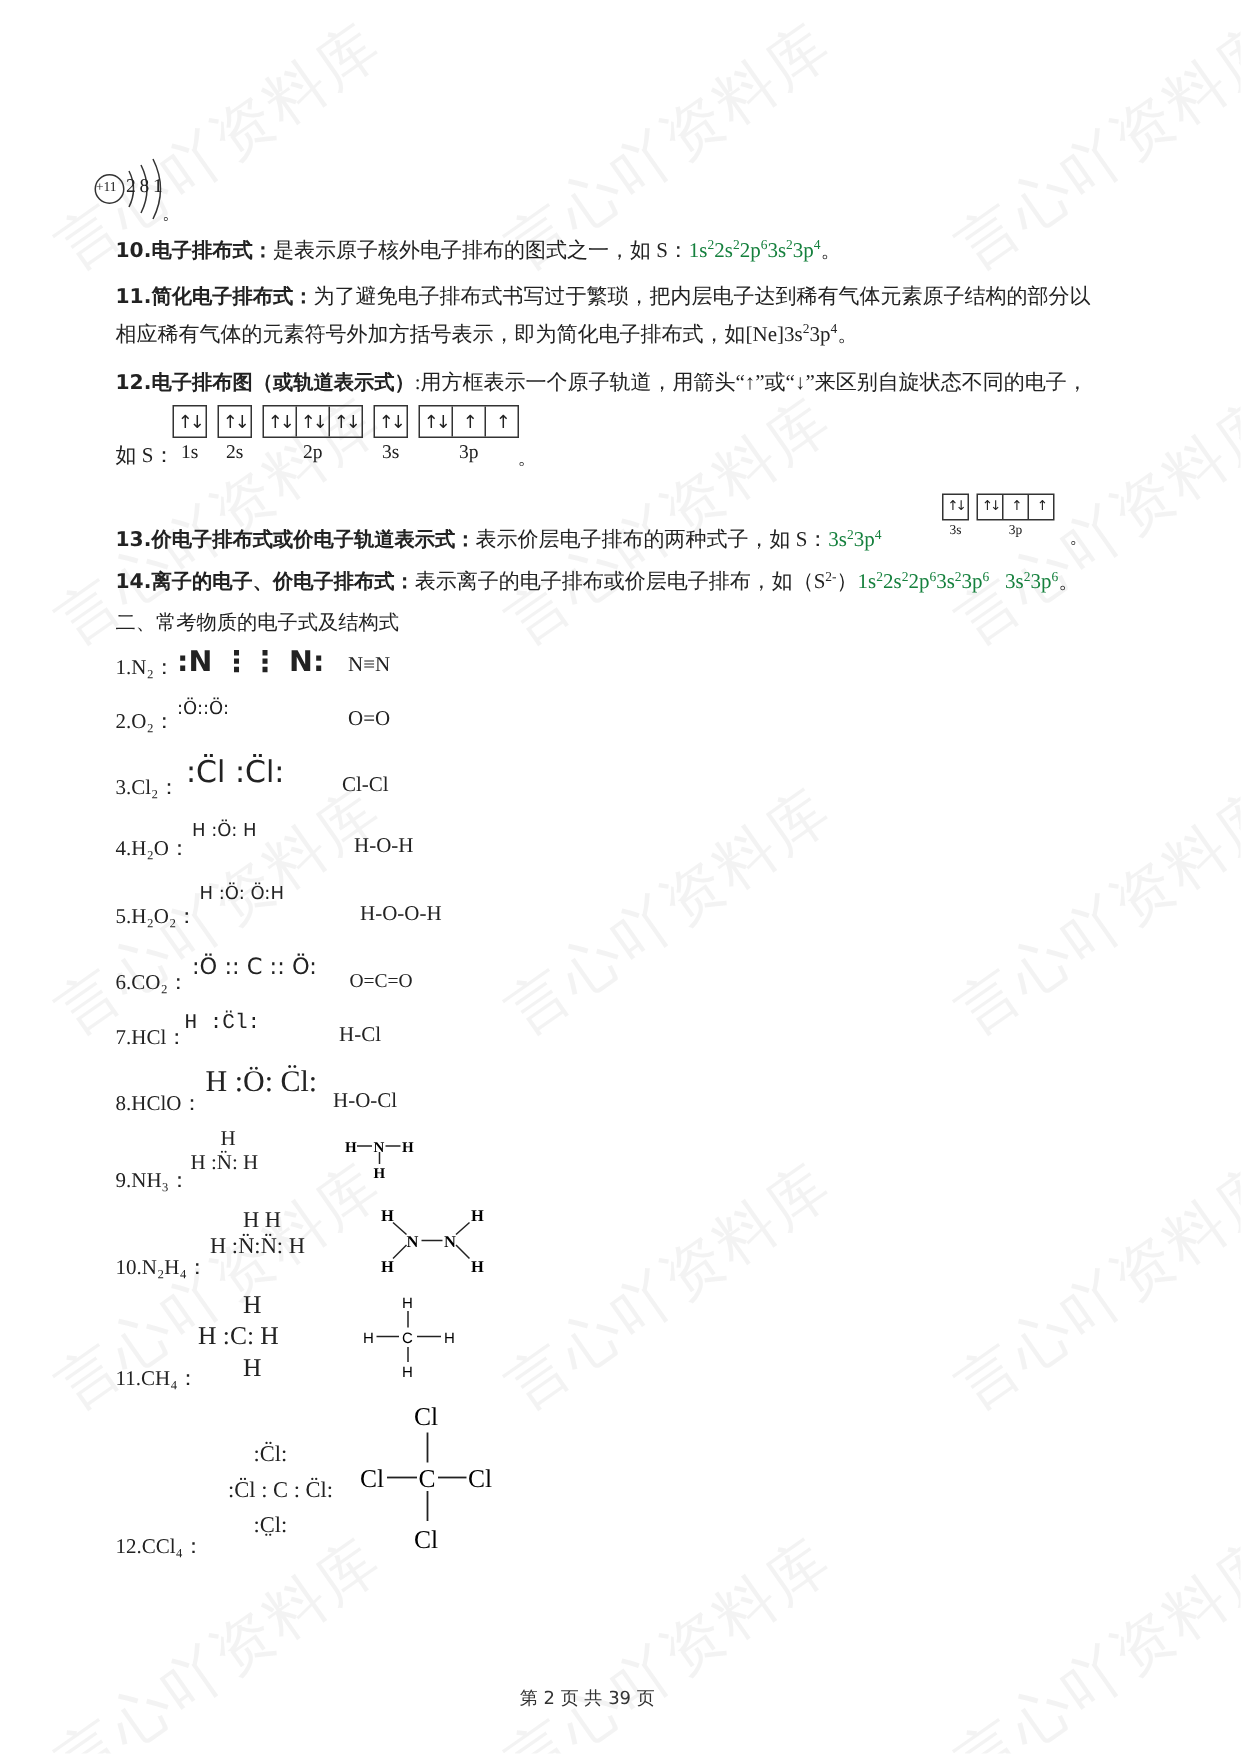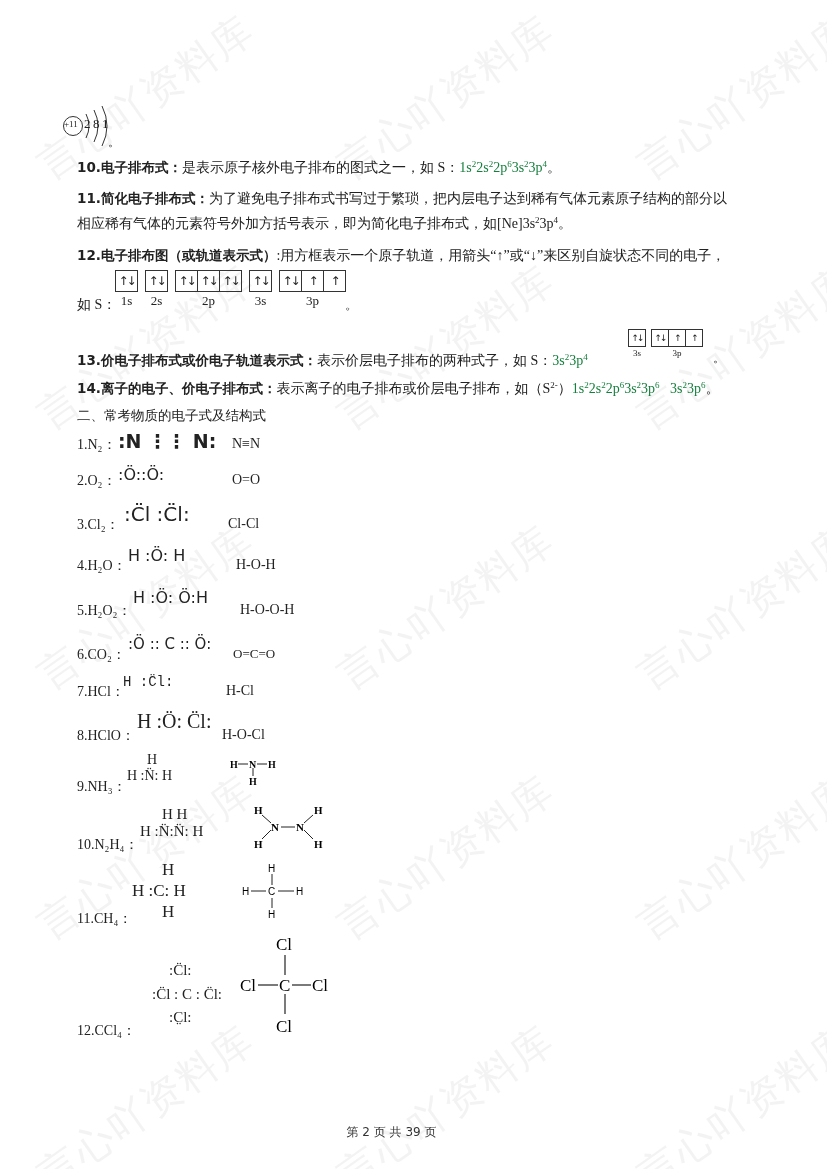--- a/index.html
+++ b/index.html
@@ -17,21 +17,21 @@
   .orb-group { display: flex; flex-direction: column; align-items: center; margin-right: 7px; }
   .orb-boxes { display: flex; border: 1px solid #333; }
   .orb-box { width: 21px; height: 20px; border-right: 1px solid #333; display: flex;
              align-items: center; justify-content: center; font-size: 12px; font-family: "DejaVu Sans", sans-serif;
              letter-spacing: -2px; }
   .orb-box:last-child { border-right: none; }
   .orb-label { font-size: 13px; margin-top: 1px; }
   .small .orb-box { width: 16px; height: 16px; font-size: 9px; }
   .small .orb-label { font-size: 9px; }
   .small .orb-group { margin-right: 5px; }
-  .lewis { position: absolute; font-family: "DejaVu Sans", sans-serif; font-size: 16px; white-space: nowrap; }
+  .lewis { position: absolute; font-family: "DejaVu Sans", sans-serif; font-size: 12px; white-space: nowrap; }
   .struct { position: absolute; font-size: 14px; white-space: nowrap; }
   .label { position: absolute; left: 77px; font-size: 14px; white-space: nowrap; }
   .footer { position: absolute; top: 1124px; left: 0; width: 783px; text-align: center;
             font-size: 12px; font-family: "DejaVu Sans", sans-serif; color: #333; }
 </style>
 </head>
 <body>
 
 <div class="wm" style="left:20px;top:70px;">言心吖资料库</div>
 <div class="wm" style="left:320px;top:70px;">言心吖资料库</div>

